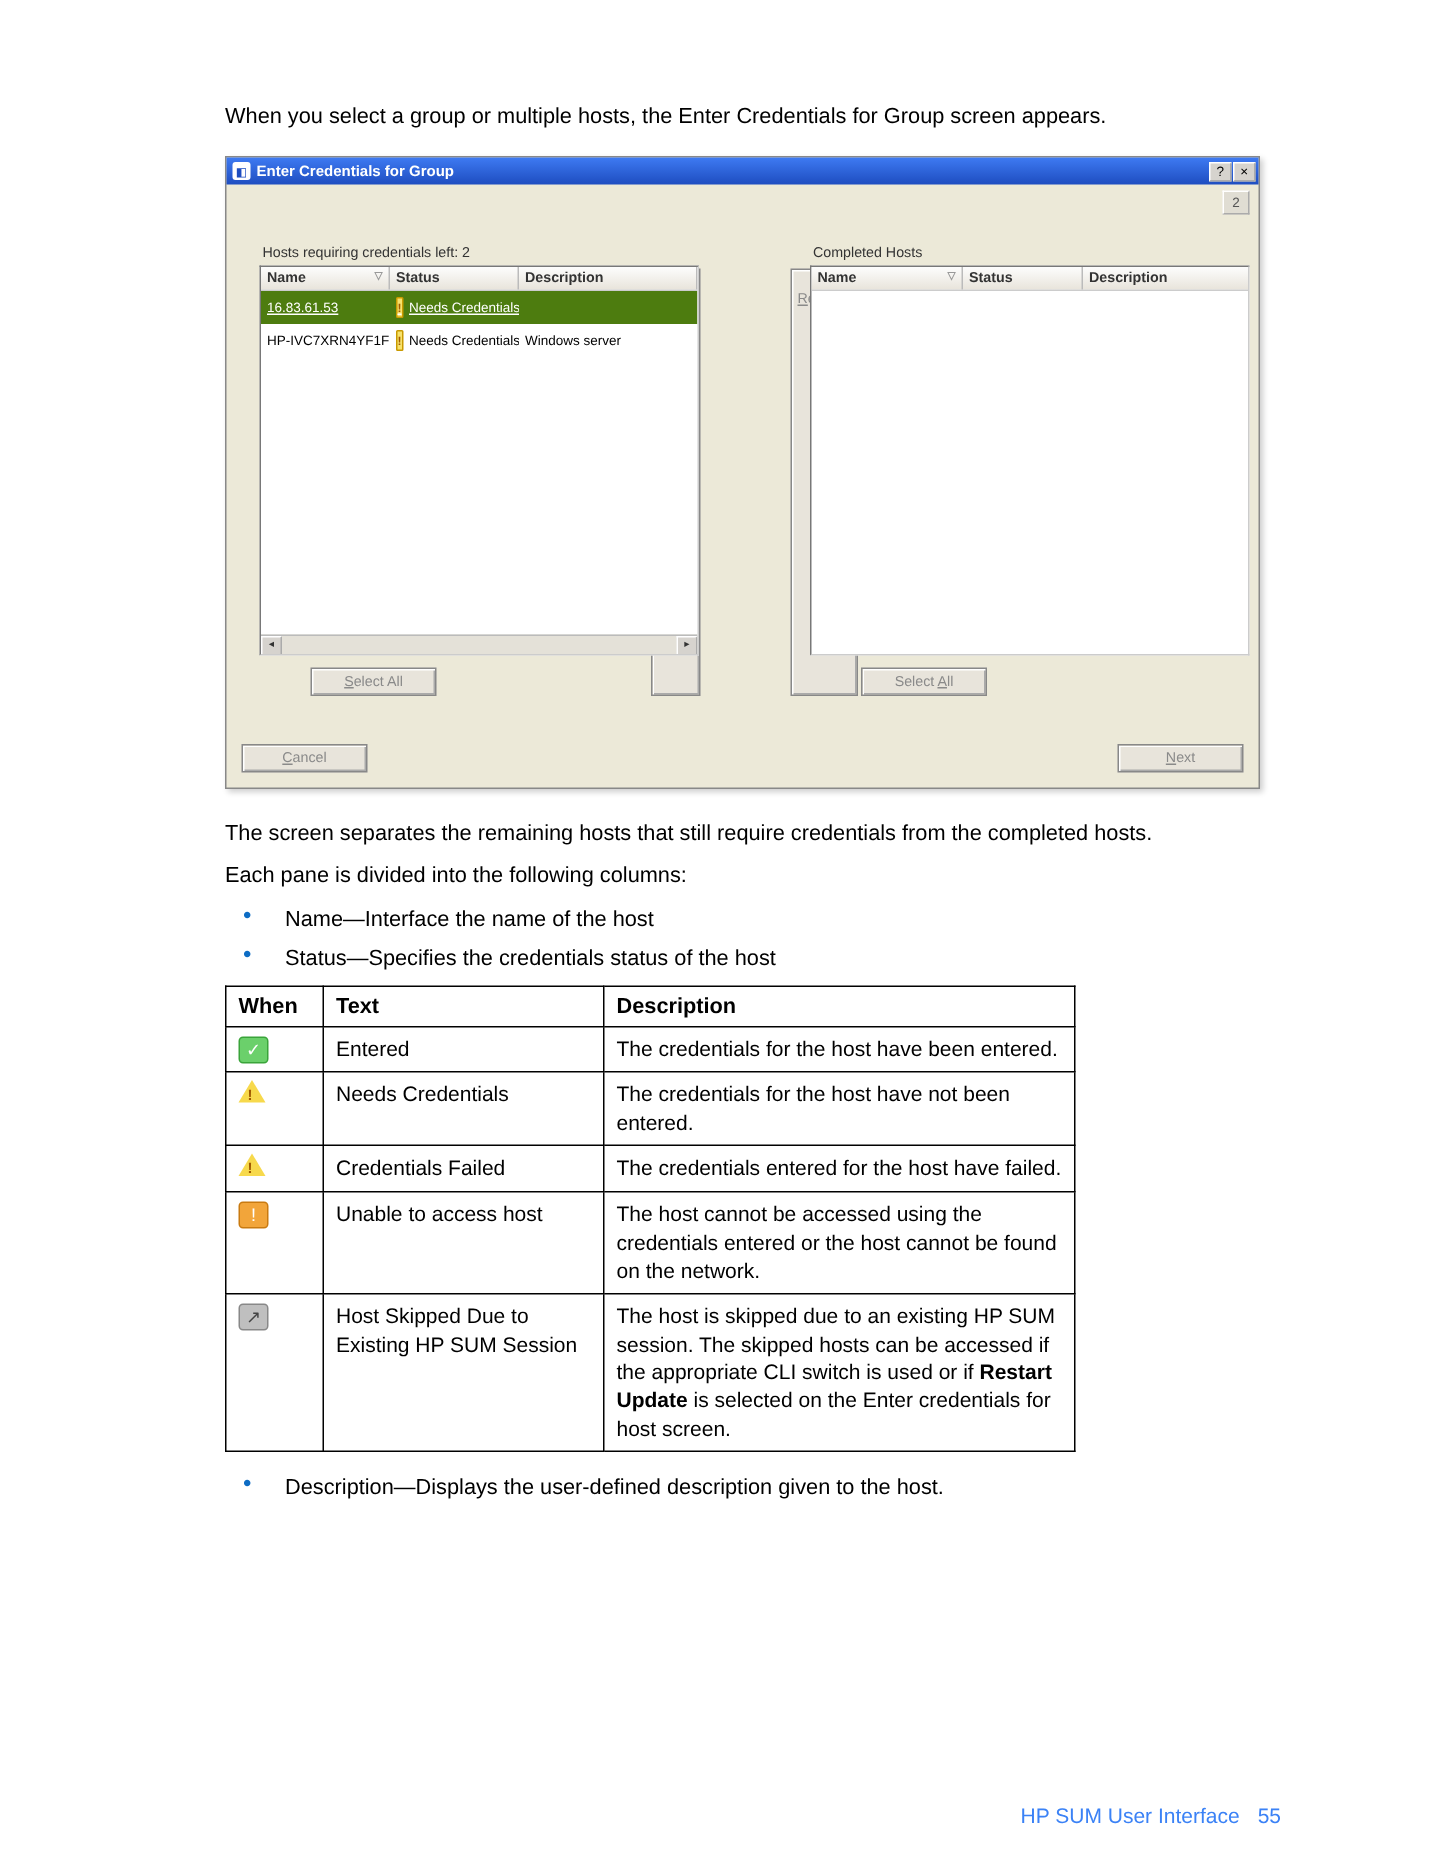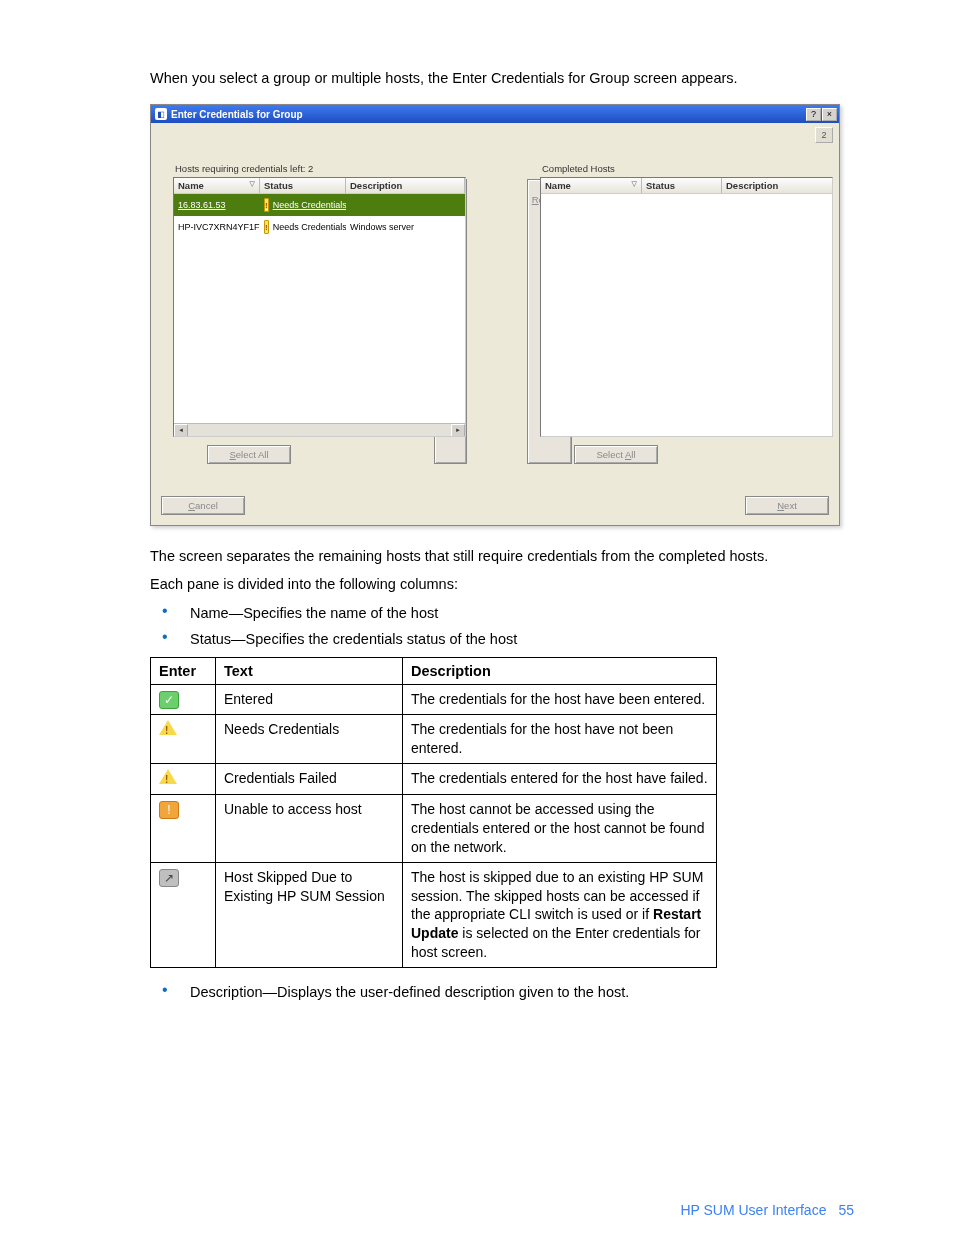--- a/index.html
+++ b/index.html
@@ -390,28 +390,28 @@
           <div class="winbutton disabled"><span class="underline-key">N</span><span>ext</span></div>
         </div>
       </div>
     </div>
   </div>
 
   <div class="para">The screen separates the remaining hosts that still require credentials from the completed hosts.</div>
   <div class="para">Each pane is divided into the following columns:</div>
 
   <ul class="bullets">
-    <li>Name—Specifies the name of the host</li>
+    <li>Name—Interface the name of the host</li>
     <li>Status—Specifies the credentials status of the host</li>
   </ul>
 
   <table class="status-tbl">
     <tbody>
         <tr>
-      <th style="width:48px">Enter</th>
+      <th style="width:48px">When</th>
       <th style="width:170px">Text</th>
       <th>Description</th>
     </tr>
     <tr>
       <td><span class="tbl-icon ti-green">✓</span></td>
       <td>Entered</td>
       <td>The credentials for the host have been entered.</td>
     </tr>
     <tr>
       <td><span class="tri-wrap"><span class="ti-yellow-triangle"></span><span class="tri-mark">!</span></span></td>

